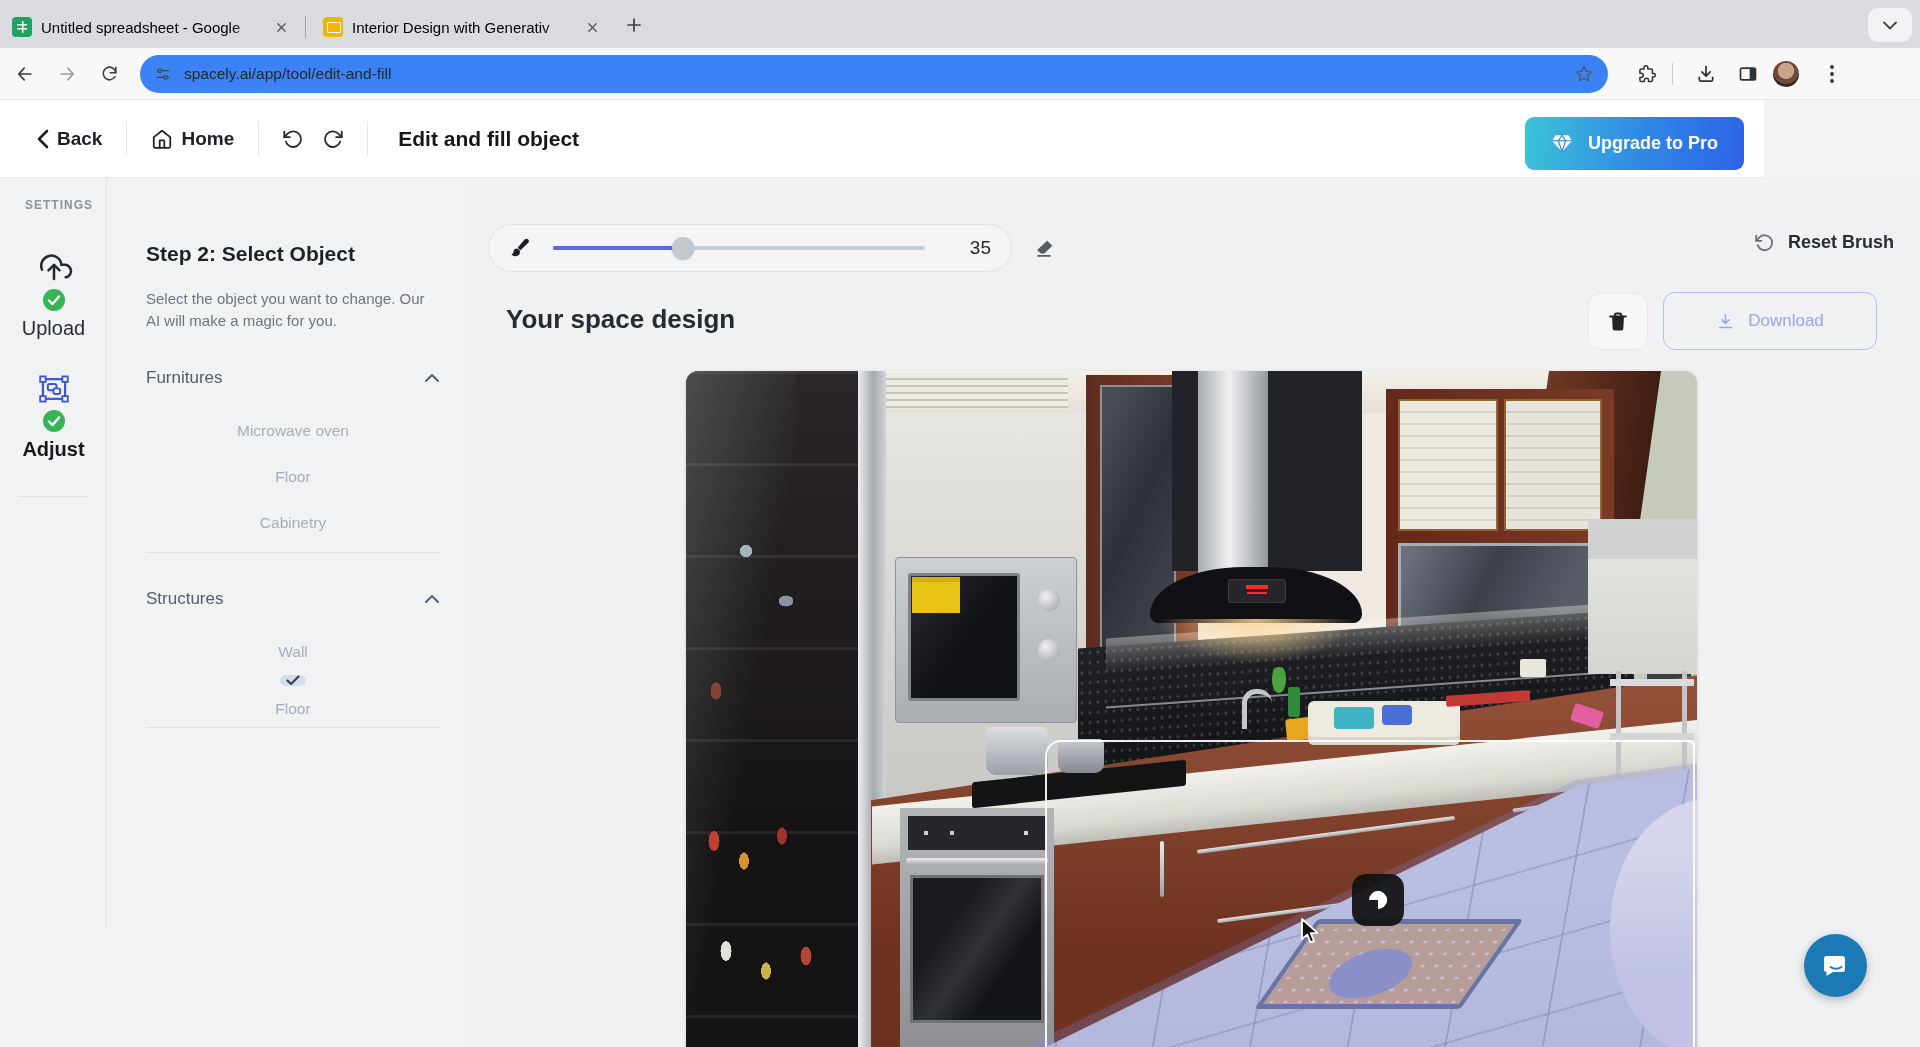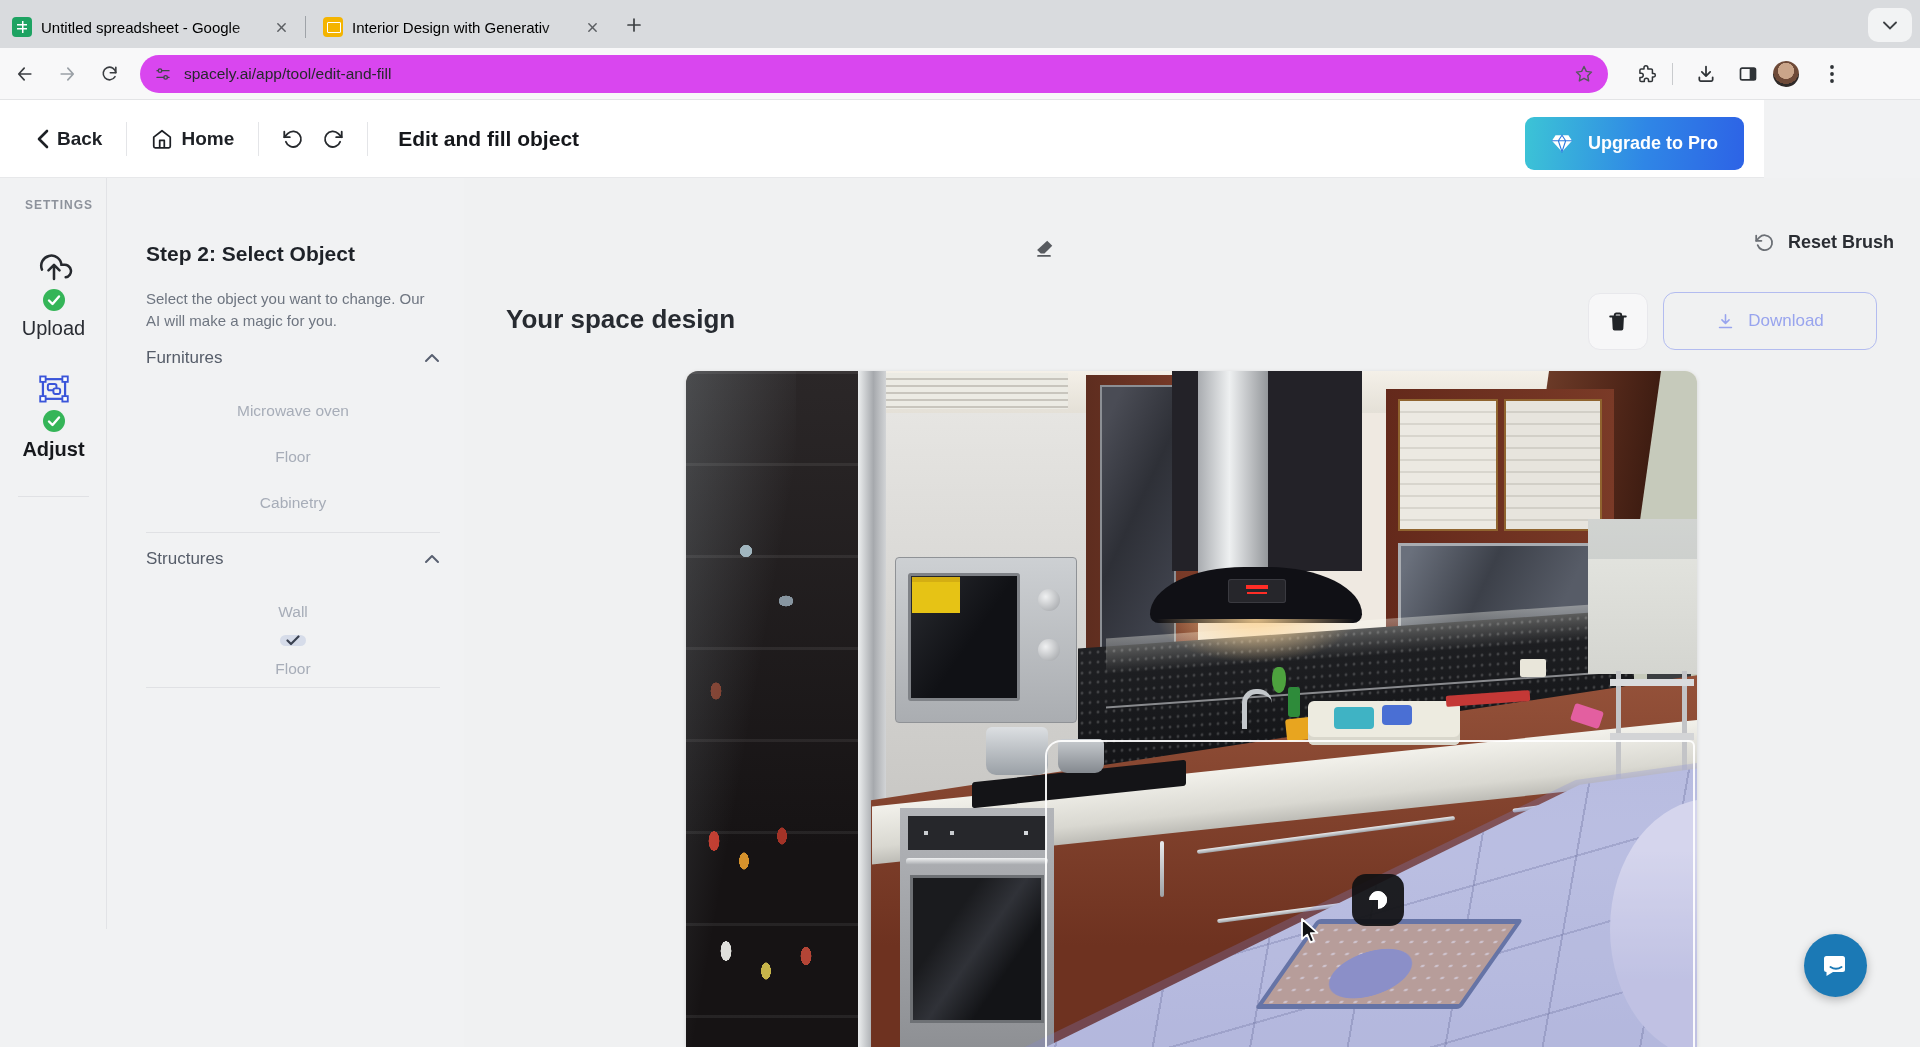--- a/index.html
+++ b/index.html
@@ -21,21 +21,21 @@
       linear-gradient(#fff,#fff) 4.5px 0/1.5px 12px no-repeat; }
   .fav-slides { background:#f4b400; border-radius:4px; position:relative; }
   .fav-slides::after { content:""; position:absolute; left:4px; top:5px; width:12px; height:9px; border:1.6px solid #fff; border-radius:1px; }
   .fav-spacely { background:#2f55e8; border-radius:4px; position:relative; }
   .fav-spacely::after { content:""; position:absolute; left:4.5px; top:4.5px; width:11px; height:11px; border:1.8px solid #fff; border-radius:2px; background:linear-gradient(#fff,#fff) 2px 5px/5px 2px no-repeat; }
   .newtab-btn { width:30px; height:30px; margin:0 0 8px 8px; border-radius:50%; display:flex; align-items:center; justify-content:center; }
   .window-chevron { position:absolute; right:8px; top:8px; width:44px; height:34px; background:#f2f3f4; border-radius:10px; display:flex; align-items:center; justify-content:center; }
 
   .urlbar { position:absolute; left:0; top:48px; width:1920px; height:52px; background:#f8f8f9; border-bottom:1px solid #e3e4e6; display:flex; align-items:center; }
   .nav-ic { width:34px; height:34px; border-radius:50%; display:flex; align-items:center; justify-content:center; margin-left:8px; }
-  .omnibox { height:38px; background:#d946ef; border-radius:19px; margin-left:14px; width:1468px; display:flex; align-items:center; padding:0 14px; }
+  .omnibox { height:38px; background:#3b82f6; border-radius:19px; margin-left:14px; width:1468px; display:flex; align-items:center; padding:0 14px; }
   .omnibox .url { font-size:15.5px; color:#26282b; margin-left:12px; flex:1; }
   .chrome-right { display:flex; align-items:center; margin-left:14px; }
   .toolbar-sep { width:1px; height:22px; background:#c9cbce; margin:0 8px; }
   .avatar { width:26px; height:26px; border-radius:50%; background:radial-gradient(circle at 50% 38%, #caa58a 0 38%, #6e4a38 40% 62%, #2f2a28 63%); margin:0 8px; }
 
   
   .appheader { position:absolute; left:0; top:100px; width:1764px; height:78px; background:#ffffff; border-bottom:1px solid #e7e8ea; display:flex; align-items:center; }
   .hbtn { display:flex; align-items:center; gap:8px; font-size:19px; font-weight:700; color:#1d2025; padding:8px 10px; border-radius:8px; }
   .hdivider { width:1px; height:34px; background:#e4e5e8; margin:0 14px; }
   .icbtn { width:40px; height:40px; border-radius:8px; display:flex; align-items:center; justify-content:center; }
@@ -49,21 +49,21 @@
   .rail-label { position:absolute; left:25px; top:20px; font-size:12px; font-weight:700; letter-spacing:1px; color:#8d929b; }
   .rail-step { position:absolute; left:0; width:107px; display:flex; flex-direction:column; align-items:center; gap:5px; }
   .rail-step .step-name { font-size:20px; color:#2a2d33; }
   .rail-step.active .step-name { font-weight:700; color:#16181c; }
   .rail-divider { position:absolute; left:18px; top:318px; width:71px; height:1px; background:#e0e1e4; }
 
   
   .panel { position:absolute; left:116px; top:178px; width:355px; height:869px; background:#f1f2f3; border-right:1px solid #e2e3e6; padding:64px 30px 0 30px; }
   .panel h2 { font-size:21px; font-weight:700; color:#1e2228; }
   .panel .desc { margin-top:22px; font-size:15px; line-height:22px; color:#6e7580; width:292px; }
-  .sec-head { display:flex; align-items:center; justify-content:space-between; margin-top:16px; }
+  .sec-head { display:flex; align-items:center; justify-content:space-between; margin-top:36px; }
   .sec-title { font-size:17px; color:#565d69; }
   .check-row { display:flex; align-items:center; gap:14px; margin-top:20px; height:26px;flex-direction:column; }
   .cbox { width:26px; height:26px; border-radius:6px; background:#dde3ee; display:flex; align-items:center; justify-content:center; }
   .cbox.checked { background:#d6dce9; }
   .check-label { font-size:15.5px; color:#a7adb8; }
   .panel-divider { height:1px; background:#e0e1e4; margin-top:26px; }
 
   
   .main { position:absolute; left:464px; top:178px; width:1456px; height:869px; background:#f0f1f2; }
   .brush-pill { position:absolute; left:24px; top:46px; width:524px; height:48px; border:1px solid #e0e1e4; border-radius:24px; background:#f4f4f6; display:flex; align-items:center; padding:0 20px; }
@@ -398,20 +398,32 @@
           </svg>
       </span>
       <span class="check-label">Floor</span>
     </div>
 
     <div class="panel-divider"></div>
   </div>
 
   <div class="main">
 
+    <div class="brush-pill">
+      <svg width="22" height="22" viewBox="0 0 24 24">
+          <path d="M21 2.6 c-1.2-1.2-3-1-4 .2 L9.5 11.6 l2.9 2.9 8.4-7.9 c1.2-1.1 1.3-2.8.2-4 z" fill="#1c1e22"></path>
+          <path d="M8.6 12.6 c-1.8 0-3.3 1.4-3.6 3.1 -.2 1.4-1 2.6-2.4 3.3 1.2 1.3 3 2 4.8 2 2.6 0 4.6-2.1 4.6-4.6 0-1.1-.4-2.1-1.1-2.9 l-2.3-.9 z" fill="#1c1e22"></path>
+        </svg>
+      <div class="slider">
+        <div class="track"></div>
+        <div class="fill"></div>
+        <div class="thumb"></div>
+      </div>
+      <span class="brush-val">35</span>
+    </div>
     <div class="eraser-btn">
       <svg width="22" height="22" viewBox="0 0 24 24">
           <path d="M15.5 3 L21 8.5 L12.5 17 H8.5 L4.5 13 L15.5 3 Z" fill="#585b60"></path>
           <path d="M5.5 19.5 H18.5" stroke="#585b60" stroke-width="2" stroke-linecap="round"></path>
         </svg>
     </div>
     <div class="reset-brush">
       <svg width="21" height="21" viewBox="0 0 24 24">
           <path d="M2.5 4 V10 H8.5" fill="none" stroke="#6b6f75" stroke-width="2" stroke-linecap="round" stroke-linejoin="round"></path>
           <path d="M4.2 15 a8.5 8.5 0 1 0 2 -8.8 L2.5 10" fill="none" stroke="#6b6f75" stroke-width="2" stroke-linecap="round"></path>

